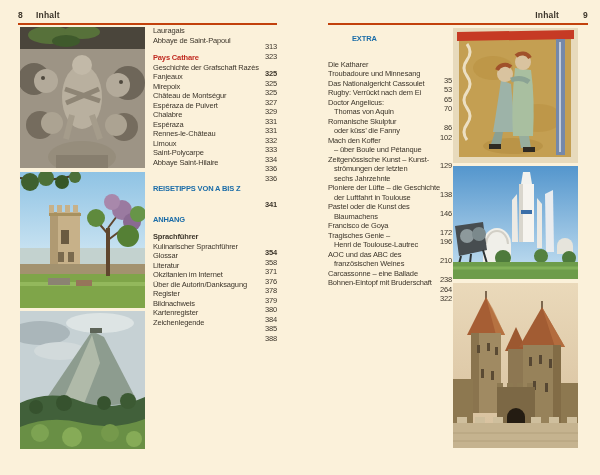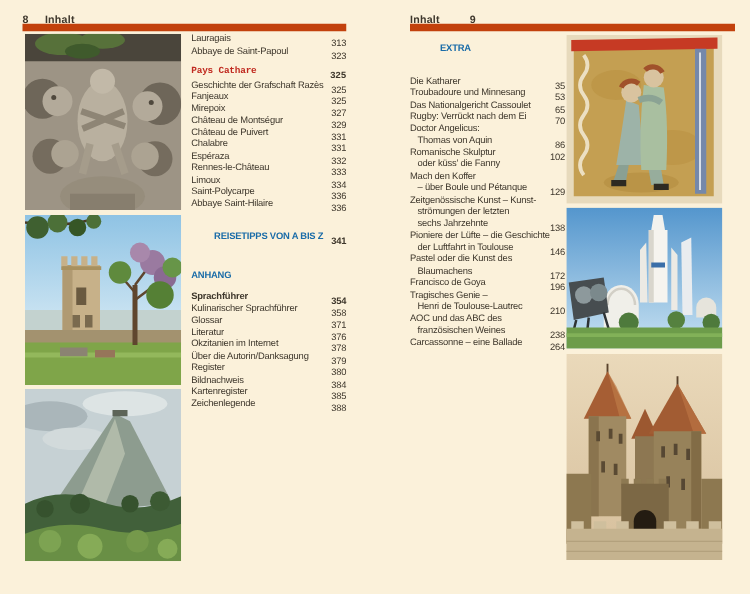--- a/index.html
+++ b/index.html
@@ -6,46 +6,46 @@
   html,body { width:600px; height:475px; }
   body {
     background:#fbf1da;
     font-family:"Liberation Sans", sans-serif;
     color:#3d362b;
     position:relative;
     overflow:hidden;
   }
   .hdr {
     position:absolute; top:10px; height:15px;
-    border-bottom:6px solid #c2410c;
+    border-bottom:2px solid #c2410c;
     font-size:8.5px; font-weight:bold; letter-spacing:.2px;
   }
   .hdr-left  { left:18px;  width:259px; }
-  .hdr-right { left:328px; width:260px; text-align:left; }
+  .hdr-right { left:328px; width:260px; text-align:right; }
   .hdr-left .hdr-label  { margin-left:13px; }
   .hdr-right .pagenum   { margin-left:24px; }
 
   .imgcol { position:absolute; width:125px; }
   .imgcol-left  { left:20px;  top:27px; }
   .imgcol-right { left:453px; top:28px; }
   .photo { width:125px; overflow:hidden; }
   .photo svg { display:block; width:100%; height:100%; }
   .ph-capital    { height:141px; margin-bottom:4px; }
   .ph-tower      { height:136px; margin-bottom:3px; }
   .ph-mountain   { height:138px; }
   .ph-manuscript { height:135px; margin-bottom:3px; }
   .ph-rocket     { height:113px; margin-bottom:4px; }
   .ph-citadel    { height:165px; }
 
   .toc { position:absolute; font-size:7.5px; line-height:9.5px; letter-spacing:-0.15px; }
   .toc-left  { left:153px; top:26px; width:124px; }
   .toc-right { left:328px; top:34px; width:124px; }
   .row { position:relative; white-space:nowrap; height:9.5px; }
-  .row .pg { position:absolute; right:0; top:4px; }
-  .row.red  { color:#c02a20; font-weight:bold;font-family:Liberation Mono, monospace; }
+  .row .pg { position:absolute; right:0; top:16px; }
+  .row.red  { color:#c02a20; font-weight:bold; }
   .row.blue { color:#1a6ca8; font-weight:bold; }
   .row.red .pg, .row.blue .pg { color:#3d362b; }
   .row.cont .lbl { padding-left:6px; }
   .extra-heading { color:#1a6ca8; font-weight:bold; margin-bottom:16px; height:9.5px;padding-left:24px; }
 </style>
 </head>
 <body>
 
 <div class="spread">
 
@@ -147,28 +147,28 @@
   </div>
 
   <div class="toc toc-left" id="toc-left-list">
       <div class="row"><span class="lbl">Lauragais</span><span class="pg">313</span></div>
       <div class="row"><span class="lbl">Abbaye de Saint-Papoul</span><span class="pg">323</span></div>
       <div class="row red" style="margin-top: 8px;"><span class="lbl">Pays Cathare</span><span class="pg">325</span></div>
       <div class="row"><span class="lbl">Geschichte der Grafschaft Razès</span><span class="pg">325</span></div>
       <div class="row"><span class="lbl">Fanjeaux</span><span class="pg">325</span></div>
       <div class="row"><span class="lbl">Mirepoix</span><span class="pg">327</span></div>
       <div class="row"><span class="lbl">Château de Montségur</span><span class="pg">329</span></div>
-      <div class="row"><span class="lbl">Château de Puivert</span><span class="pg">331</span></div>
+      <div class="row"><span class="lbl">Espéraza de Puivert</span><span class="pg">331</span></div>
       <div class="row"><span class="lbl">Chalabre</span><span class="pg">331</span></div>
       <div class="row"><span class="lbl">Espéraza</span><span class="pg">332</span></div>
       <div class="row"><span class="lbl">Rennes-le-Château</span><span class="pg">333</span></div>
       <div class="row"><span class="lbl">Limoux</span><span class="pg">334</span></div>
       <div class="row"><span class="lbl">Saint-Polycarpe</span><span class="pg">336</span></div>
       <div class="row"><span class="lbl">Abbaye Saint-Hilaire</span><span class="pg">336</span></div>
-      <div class="row blue" style="margin-top: 17px; text-align: center;"><span class="lbl">REISETIPPS VON A BIS Z</span><span class="pg">341</span></div>
+      <div class="row blue" style="margin-top: 17px;"><span class="lbl">REISETIPPS VON A BIS Z</span><span class="pg">341</span></div>
       <div class="row blue" style="margin-top: 21px;"><span class="lbl">ANHANG</span><span class="pg"></span></div>
       <div class="row" style="margin-top: 8px; font-weight: bold;"><span class="lbl">Sprachführer</span><span class="pg">354</span></div>
       <div class="row"><span class="lbl">Kulinarischer Sprachführer</span><span class="pg">358</span></div>
       <div class="row"><span class="lbl">Glossar</span><span class="pg">371</span></div>
       <div class="row"><span class="lbl">Literatur</span><span class="pg">376</span></div>
       <div class="row"><span class="lbl">Okzitanien im Internet</span><span class="pg">378</span></div>
       <div class="row"><span class="lbl">Über die Autorin/Danksagung</span><span class="pg">379</span></div>
       <div class="row"><span class="lbl">Register</span><span class="pg">380</span></div>
       <div class="row"><span class="lbl">Bildnachweis</span><span class="pg">384</span></div>
       <div class="row"><span class="lbl">Kartenregister</span><span class="pg">385</span></div>
@@ -194,20 +194,21 @@
         <div class="row"><span class="lbl">Pioniere der Lüfte – die Geschichte</span></div>
         <div class="row cont"><span class="lbl">der Luftfahrt in Toulouse</span><span class="pg">146</span></div>
         <div class="row"><span class="lbl">Pastel oder die Kunst des</span></div>
         <div class="row cont"><span class="lbl">Blaumachens</span><span class="pg">172</span></div>
         <div class="row"><span class="lbl">Francisco de Goya</span><span class="pg">196</span></div>
         <div class="row"><span class="lbl">Tragisches Genie –</span></div>
         <div class="row cont"><span class="lbl">Henri de Toulouse-Lautrec</span><span class="pg">210</span></div>
         <div class="row"><span class="lbl">AOC und das ABC des</span></div>
         <div class="row cont"><span class="lbl">französischen Weines</span><span class="pg">238</span></div>
         <div class="row"><span class="lbl">Carcassonne – eine Ballade</span><span class="pg">264</span></div>
+        <div class="row"><span class="lbl">Bohnen-Eintopf mit Bruderschaft</span><span class="pg">322</span></div>
       </div>
   </div>
 
   <div class="imgcol imgcol-right">
     <div class="photo ph-manuscript">
       <svg viewBox="0 0 125 135">
         <rect width="125" height="135" fill="#e7dabc"></rect>
         <rect x="6" y="6" width="112" height="123" fill="#c49f52"></rect>
         <ellipse cx="40" cy="40" rx="20" ry="12" fill="#b78f3e" opacity=".5"></ellipse>
         <ellipse cx="85" cy="90" rx="24" ry="14" fill="#b78f3e" opacity=".45"></ellipse>

